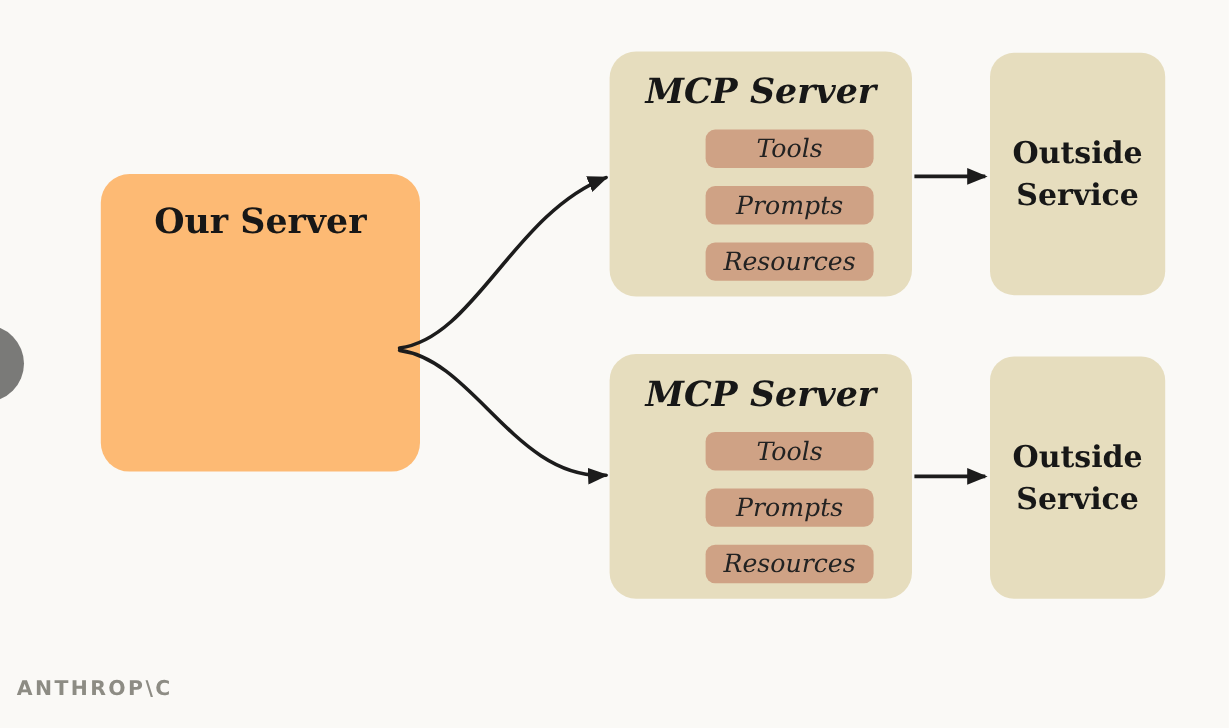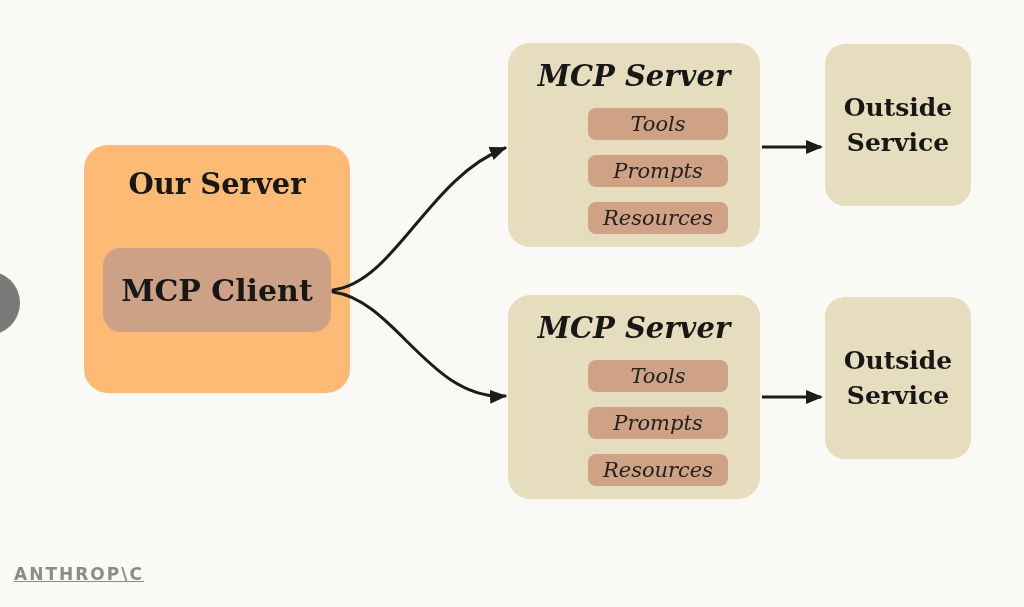--- a/index.html
+++ b/index.html
@@ -57,21 +57,21 @@
     width: 140px; height: 32px;
     margin-bottom: 15px;
     background: #cfa285;
     border-radius: 8px;
     display: flex; align-items: center; justify-content: center;
     font-size: 21px; color: #222222; margin-left: 24px;
   }
 
   
   .outside-service {
-    width: 146px; height: 162px;
+    width: 146px; height: 202px;
     background: #e6ddbe;
     border-radius: 20px;
     display: flex; flex-direction: column;
     align-items: center; justify-content: center;
     text-align: left;
     font-size: 25px; font-weight: 700; line-height: 35px;
   }
   .outside-service.pos-top { left: 825px; top: 44px; }
   .outside-service.pos-bottom { left: 825px; top: 297px; }
 
@@ -82,33 +82,29 @@
     pointer-events: none;
   }
 
   
   .logo {
     position: absolute; left: 14px; top: 564px;
     font-family: "DejaVu Sans", "Liberation Sans", sans-serif;
     font-size: 17px; font-weight: 700;
     letter-spacing: 2px;
     color: #8d8c84;
-    text-decoration: underline;
   }
 </style>
 </head>
 <body>
 
 <div class="canvas">
 
   <div class="box our-server">
     <div class="title">Our Server</div>
-    <div class="mcp-client">
-      <span>MCP Client</span>
-    </div>
   </div>
 
   <div class="box mcp-server pos-top">
     <div class="title">MCP Server</div>
     <div class="capability-list">
       <div class="capability">Tools</div>
       <div class="capability">Prompts</div>
       <div class="capability">Resources</div>
     </div>
   </div>

